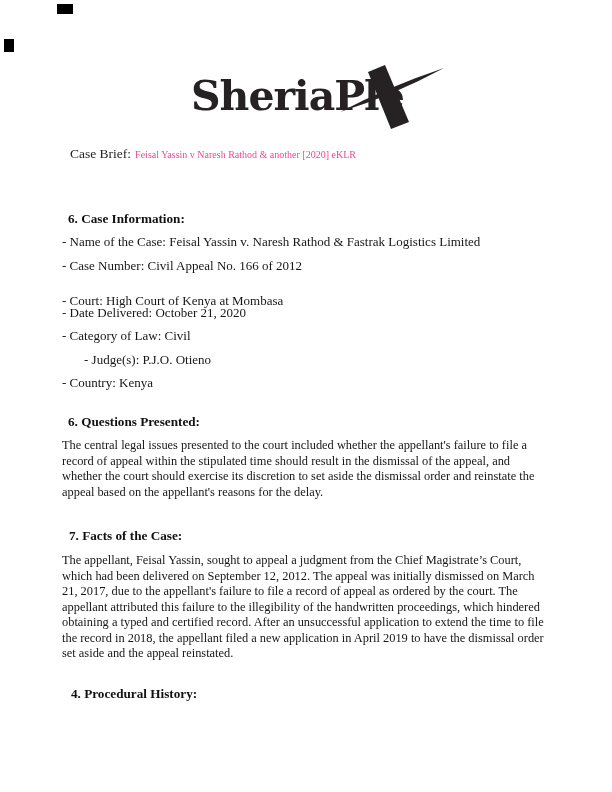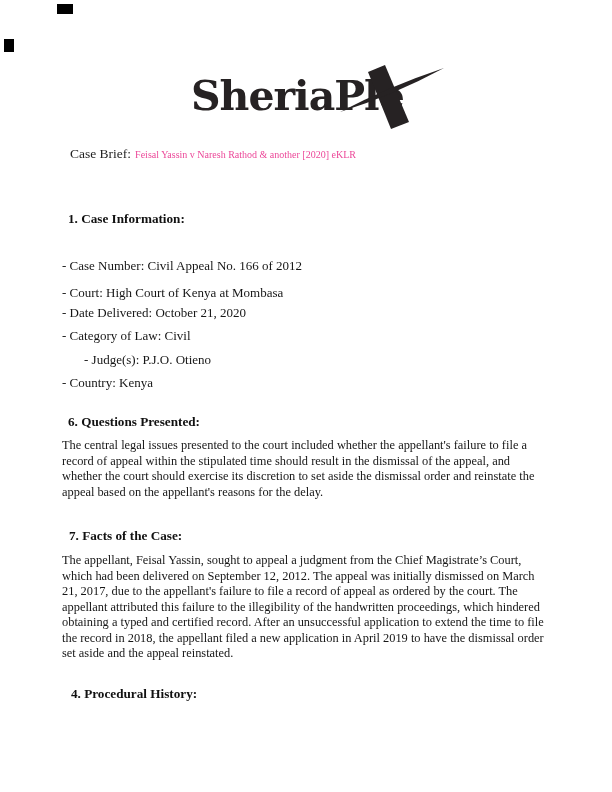--- a/index.html
+++ b/index.html
@@ -77,21 +77,21 @@
   .case-item {
     position: absolute;
     left: 62px;
     font-size: 13px;
     line-height: 14px;
     white-space: nowrap;
     color: #161616;
   }
   .li0 { top: 235px; }
   .li1 { top: 259px; }
-  .li2 { top: 286px; }
+  .li2 { top: 294px; }
   .li3 { top: 306px; text-align: center; }
   .li4 { top: 329px; }
   .li5 { top: 353px; margin-left: 22px; }
   .li6 { top: 376px; }
 
   .para {
     position: absolute;
     left: 62px;
     width: 580px;
     font-size: 12.4px;
@@ -116,22 +116,23 @@
       <polygon points="30,12 47,5 71,62 53,69"></polygon>
       <path d="M 2,52 Q 52,26 106,8 Q 56,35 2,52 Z"></path>
     </svg>
   </div>
 
   <div class="case-brief">
     <span class="cb-label">Case Brief:</span>
     <span class="cb-title">Feisal Yassin v Naresh Rathod &amp; another [2020] eKLR</span>
   </div>
 
-  <div class="sec-heading h1">1. Case Information:</div>
+  <div class="sec-heading h1">6. Case Information:</div>
 
+  <div class="case-item li0">- Name of the Case: Feisal Yassin v. Naresh Rathod &amp; Fastrak Logistics Limited</div>
   <div class="case-item li1">- Case Number: Civil Appeal No. 166 of 2012</div>
   <div class="case-item li2">- Court: High Court of Kenya at Mombasa</div>
   <div class="case-item li3">- Date Delivered: October 21, 2020</div>
   <div class="case-item li4">- Category of Law: Civil</div>
   <div class="case-item li5">- Judge(s): P.J.O. Otieno</div>
   <div class="case-item li6">- Country: Kenya</div>
 
   <div class="sec-heading h2">6. Questions Presented:</div>
 
   <div class="para p2">The central legal issues presented to the court included whether the appellant's failure to file a

